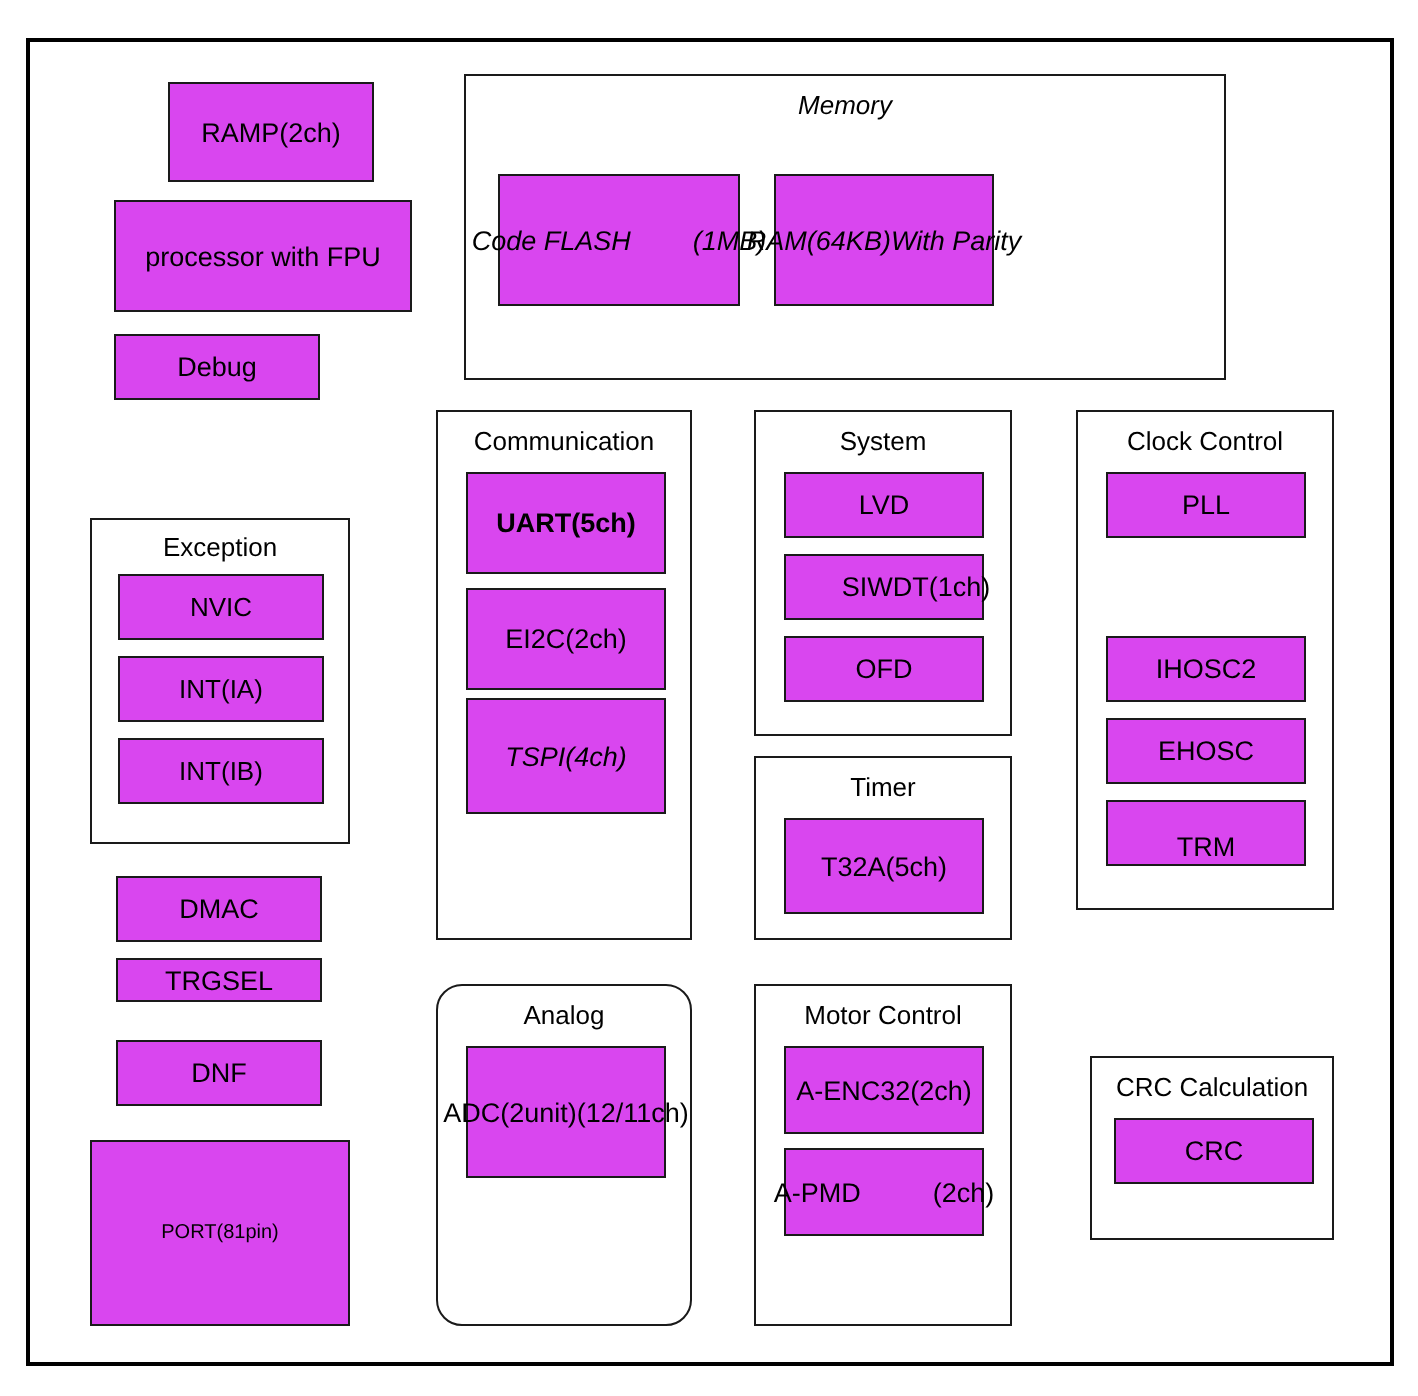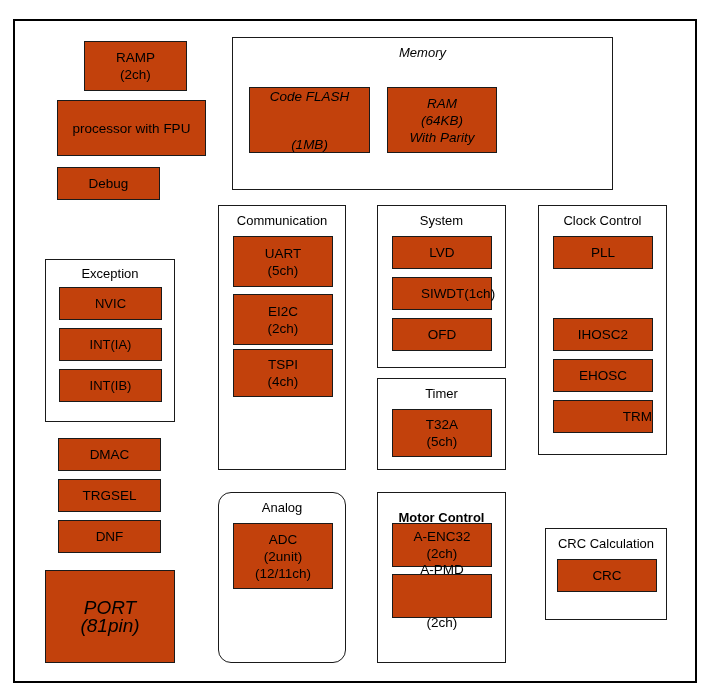--- a/index.html
+++ b/index.html
@@ -46,43 +46,41 @@
     text-align: center;
     font-size: 13px;
     line-height: 15px;
     color: #000000;
     white-space: nowrap;
   }
   
   .block {
     position: absolute;
     border: 1.4px solid #1a1a1a;
-    background: #c2410c;
+    background: #d946ef;
     box-sizing: border-box;
     display: flex;
-    flex-direction: column;
     align-items: center;
     justify-content: center;
     text-align: center;
   }
   .block .line {
     display: block;
     font-size: 13.5px;
     line-height: 17px;
     white-space: nowrap;
     color: #000000;
   }
   .block.small .line {
     font-size: 13px;
     line-height: 16px;
   }
   .block.big .line {
-    font-size: 19px;
+    font-size: 10px;
     line-height: 18px;
-    font-style: italic;
   }
 </style>
 </head>
 <body>
 
 <div id="canvas">
 
   <div class="chip-border"></div>
 
   <div class="block" style="left:84px; top:41px; width:103px; height:50px;">
@@ -109,21 +107,21 @@
     </div>
     <div class="block small" style="left:13px; top:109px; width:103px; height:33px;">
       <span class="line">INT(IB)</span>
     </div>
   </div>
 
   <div class="block" style="left:58px; top:438px; width:103px; height:33px;">
     <span class="line">DMAC</span>
   </div>
 
-  <div class="block" style="left:58px; top:479px; width:103px; height:33px;">
+  <div class="block" style="left:58px; top:479px; width:103px; height:22px;">
     <span class="line">TRGSEL</span>
   </div>
 
   <div class="block" style="left:58px; top:520px; width:103px; height:33px;">
     <span class="line">DNF</span>
   </div>
 
   <div class="block big" style="left:45px; top:570px; width:130px; height:93px;">
     <span class="line">PORT</span>
     <span class="line">(81pin)</span>
@@ -137,29 +135,29 @@
     </div>
     <div class="block" style="left:154px; top:49px; width:110px; height:66px;">
       <span class="line">RAM</span>
       <span class="line">(64KB)</span>
       <span class="line">With Parity</span>
     </div>
   </div>
 
   <div class="group" style="left:218px; top:205px; width:128px; height:265px;">
     <span class="group-title" style="top:7px;">Communication</span>
-    <div class="block" style="left:14px; top:30px; width:100px; height:51px;">
+    <div class="block" style="left:14px; top:30px; width:100px; height:51px;font-weight:bold;">
       <span class="line">UART</span>
       <span class="line">(5ch)</span>
     </div>
     <div class="block" style="left:14px; top:88px; width:100px; height:51px;">
       <span class="line">EI2C</span>
       <span class="line">(2ch)</span>
     </div>
-    <div class="block" style="left:14px; top:143px; width:100px; height:48px;">
+    <div class="block" style="left:14px; top:143px; width:100px; height:58px;font-style:italic;">
       <span class="line">TSPI</span>
       <span class="line">(4ch)</span>
     </div>
   </div>
 
   <div class="group" style="left:377px; top:205px; width:129px; height:163px;">
     <span class="group-title" style="top:7px;">System</span>
     <div class="block" style="left:14px; top:30px; width:100px; height:33px;">
       <span class="line">LVD</span>
     </div>
@@ -198,21 +196,21 @@
   <div class="group" style="left:218px; top:492px; width:128px; height:171px;border-radius:13px;">
     <span class="group-title" style="top:7px;">Analog</span>
     <div class="block" style="left:14px; top:30px; width:100px; height:66px;">
       <span class="line">ADC</span>
       <span class="line">(2unit)</span>
       <span class="line">(12/11ch)</span>
     </div>
   </div>
 
   <div class="group" style="left:377px; top:492px; width:129px; height:171px;">
-    <span class="group-title" style="top:17px;font-weight:bold;">Motor Control</span>
+    <span class="group-title" style="top:7px;">Motor Control</span>
     <div class="block" style="left:14px; top:30px; width:100px; height:44px;">
       <span class="line">A-ENC32</span>
       <span class="line">(2ch)</span>
     </div>
     <div class="block" style="left:14px; top:81px; width:100px; height:44px;gap:36px;">
       <span class="line">A-PMD</span>
       <span class="line">(2ch)</span>
     </div>
   </div>
 

